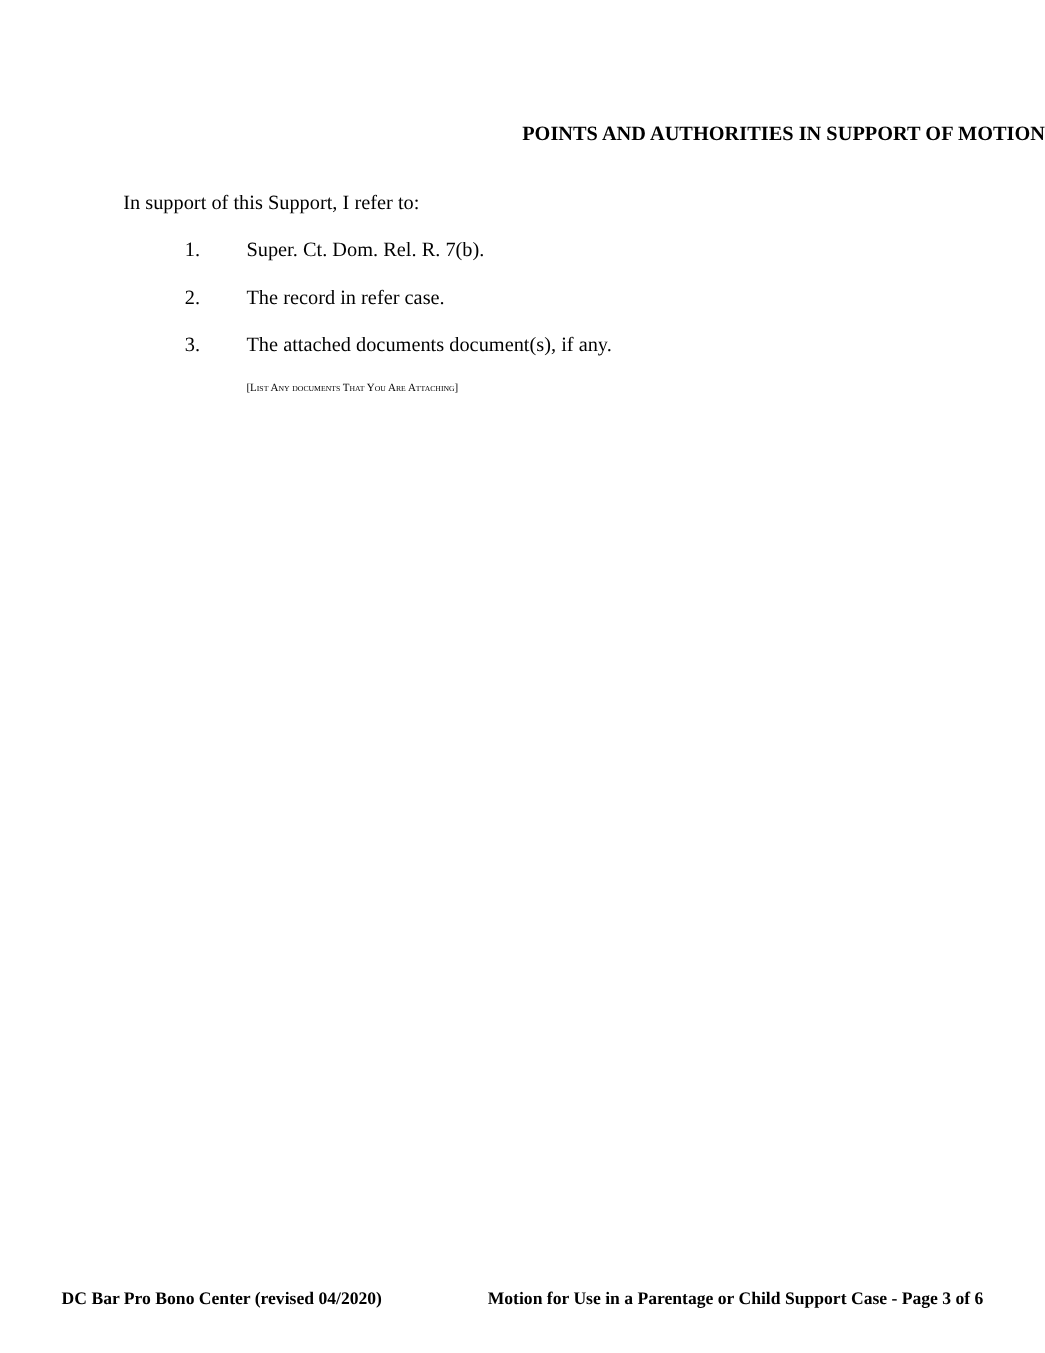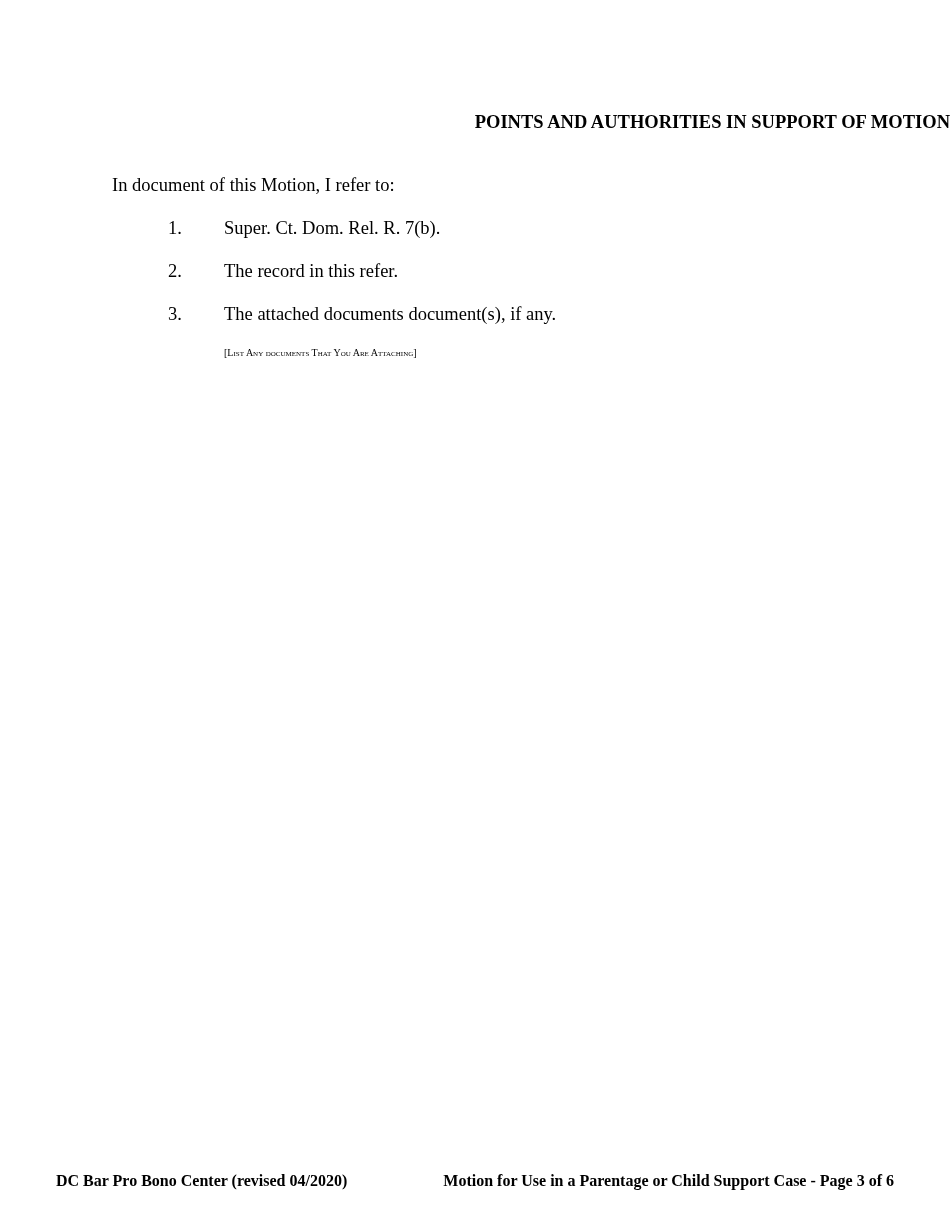--- a/index.html
+++ b/index.html
@@ -13,29 +13,29 @@
     .item .txt { position: absolute; left: 56px; white-space: nowrap; }
     .note { position: absolute; top: 347px; left: 224px; font-size: 10px; font-variant: small-caps; white-space: nowrap; text-align: center; }
     .footer { position: absolute; top: 1172px; font-size: 16px; font-weight: bold; }
     .footer.left { left: 56px; }
     .footer.right { right: 56px; margin-left: 24px; }
   </style>
 </head>
 <body>
 
 <div class="title">POINTS AND AUTHORITIES IN SUPPORT OF MOTION</div>
-<div class="intro">In document of this Motion, I refer to:</div>
+<div class="intro">In support of this Support, I refer to:</div>
 
 <div class="item" style="top:218px;">
   <span class="num">1.</span>
   <span class="txt">Super. Ct. Dom. Rel. R. 7(b).</span>
 </div>
 <div class="item" style="top:261px;">
   <span class="num">2.</span>
-  <span class="txt">The record in this refer.</span>
+  <span class="txt">The record in refer case.</span>
 </div>
 <div class="item" style="top:304px;">
   <span class="num">3.</span>
   <span class="txt">The attached documents document(s), if any.</span>
 </div>
 
 <div class="note">[List Any documents That You Are Attaching]</div>
 
 <div class="footer left">DC Bar Pro Bono Center (revised 04/2020)</div>
 <div class="footer right">Motion for Use in a Parentage or Child Support Case - Page 3 of 6</div>

